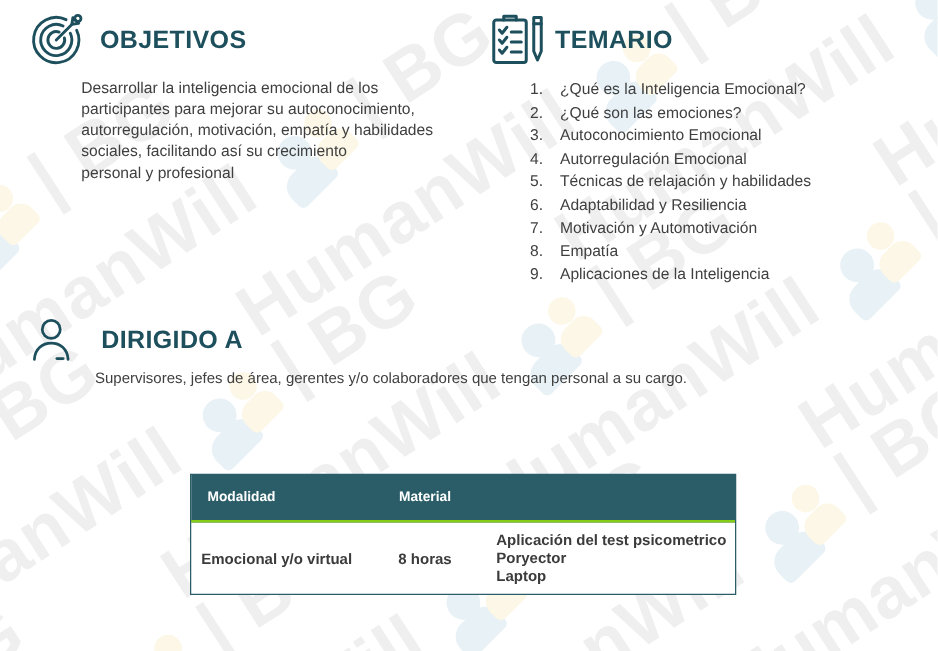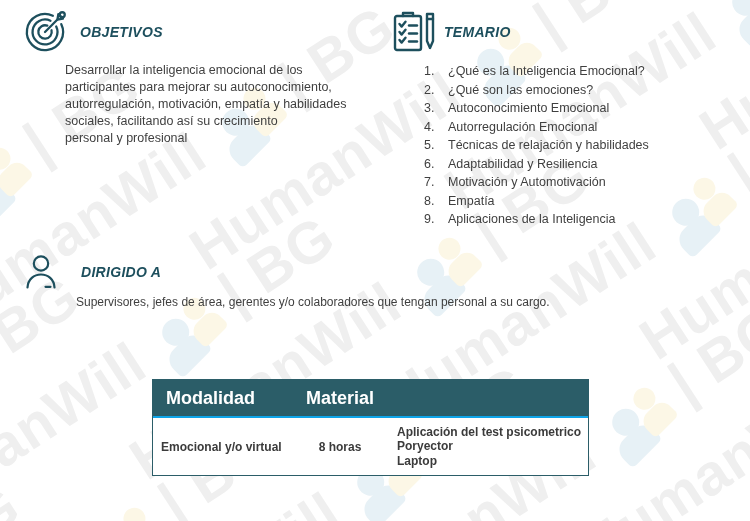--- a/index.html
+++ b/index.html
@@ -27,35 +27,35 @@
   .wm-logo{position:absolute;left:86px;top:10px;width:72px;height:62px;}
   .wm-logo span{position:absolute;display:block;}
   .dotA{left:0;top:9px;width:27px;height:27px;border-radius:50%;background:var(--wm-blue);}
   .bodyA{left:-9px;top:34px;width:42px;height:27px;border-radius:14px 14px 5px 5px;background:var(--wm-blue);transform:rotate(-12deg);}
   .dotB{left:31px;top:2px;width:22px;height:22px;border-radius:50%;background:var(--wm-yellow);}
   .bodyB{left:27px;top:25px;width:33px;height:24px;border-radius:12px 12px 5px 5px;background:var(--wm-yellow);transform:rotate(-12deg);}
   
   .content{position:absolute;inset:0;z-index:1;}
   .sec{position:absolute;}
   .sec-header{display:flex;align-items:center;}
-  .sec-title{font-size:14px;font-weight:bold;color:var(--accent);letter-spacing:.3px;font-style:italic;}
+  .sec-title{font-size:20px;font-weight:bold;color:var(--accent);letter-spacing:.3px;}
   .icon{flex:0 0 auto;}
   .sec-obj{left:22px;top:9px;width:360px;}
   .sec-obj .sec-header{gap:12px;height:46px;}
   .obj-body{margin:7px 0 0 43px;width:315px;font-size:12.5px;line-height:17px;white-space:pre-line;}
   .sec-tem{left:392px;top:10px;width:350px;}
   .sec-tem .sec-header{gap:6px;height:44px;}
   .tem-list{margin:8px 0 0 0;padding-left:46px;font-size:12.5px;}
   .tem-list li{padding-left:10px;line-height:18.5px;}
   .sec-dir{left:24px;top:252px;width:700px;}
   .sec-dir .sec-header{gap:21px;height:40px;}
   .dir-body{margin:2px 0 0 52px;font-size:12px;line-height:16px;}
   
   .course-table{position:absolute;left:152px;top:379px;width:437px;border:1px solid var(--thead);background:#fff;}
-  .t-head{display:grid;grid-template-columns:142px 90px 203px;height:38px;background:var(--thead);color:#fff;font-size:18px;font-weight:bold;border-bottom:2px solid #0ea5e9;}
+  .t-head{display:grid;grid-template-columns:142px 90px 203px;height:38px;background:var(--thead);color:#fff;font-size:11px;font-weight:bold;border-bottom:2px solid #84cc16;}
   .t-head>div{display:flex;align-items:center;}
   .th1{padding-left:13px;}
   .th2,.th3{justify-content:center;}
   .t-row{display:grid;grid-template-columns:142px 90px 203px;height:57px;font-size:12px;color:#3b3b3b;}
   .t-row>div{display:flex;align-items:center;font-weight:bold;}
   .td1{padding-left:8px;}
   .td2{justify-content:center;}
   .td3{padding-left:12px;white-space:pre-line;line-height:14.5px;}
 </style>
 </head>

